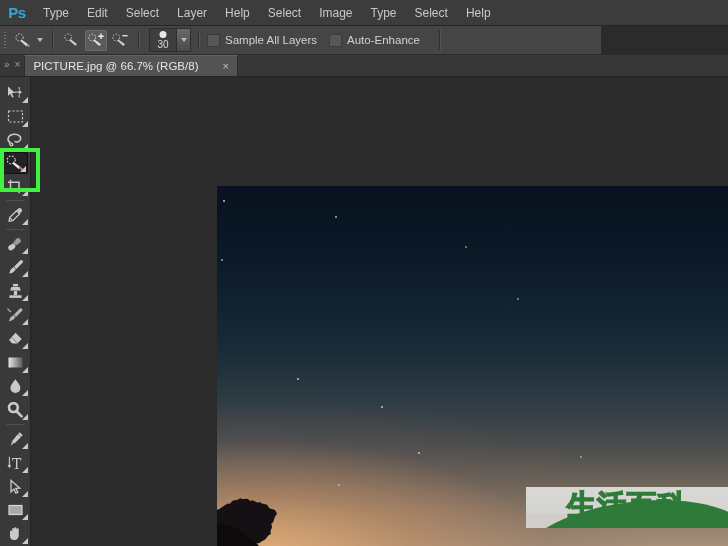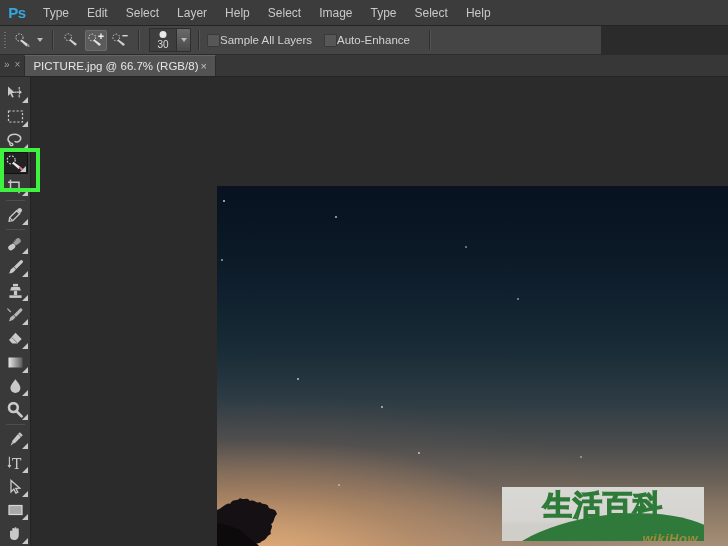--- a/index.html
+++ b/index.html
@@ -81,41 +81,41 @@
   .brush-size .drop{
     width:13px;background:linear-gradient(to bottom,#6a6a6a,#4a4a4a);
     border-left:1px solid #2e2e2e;
     display:flex;align-items:center;justify-content:center;
   }
   .chk{
     width:11px;height:11px;background:#575757;border:1px solid #3a3a3a;
     border-radius:1px;display:inline-block;vertical-align:middle;
   }
   .opt-label{
-    font-size:11.5px;color:#d2d2d2;white-space:nowrap;
+    font-size:11.5px;color:#d2d2d2;margin-left:5px;white-space:nowrap;
   }
   .opt-check{display:flex;align-items:center;margin-right:12px;}
   .refine-btn{
     height:20px;padding:0 12px;display:flex;align-items:center;justify-content:center;
     background:#4b4b4b;border:1px solid #3a3a3a;border-radius:2px;
     font-size:11.5px;color:#7e7e7e;
   }
 
   
   .tabbar{
     position:absolute;left:0;top:55px;width:728px;height:22px;
     background:#373737;border-bottom:1px solid #252525;
     display:flex;align-items:flex-end;box-sizing:border-box;
   }
   .tab-gutter{
     display:flex;align-items:center;height:22px;padding:0 4px;gap:5px;
   }
   .tab-gutter span{font-size:10px;color:#a0a0a0;line-height:10px;}
   .doc-tab{
-    height:21px;display:flex;align-items:center;gap:2px;
+    height:21px;display:flex;align-items:center;gap:24px;
     padding:0 8px;background:#535353;
     border-top:1px solid #646464;border-left:1px solid #2c2c2c;border-right:1px solid #2c2c2c;
     box-sizing:border-box;
   }
   .doc-tab .title{font-size:11.5px;color:#e6e6e6;white-space:nowrap;}
   .doc-tab .x{font-size:11px;color:#c0c0c0;line-height:11px;}
 
   
   .toolbar{
     position:absolute;left:0;top:77px;width:31px;height:469px;
@@ -176,21 +176,21 @@
   }
   .star{position:absolute;background:#dfeaf5;border-radius:50%;opacity:.85;}
   .tree{
     position:absolute;left:0;bottom:0;width:72px;height:62px;
     overflow:hidden;
   }
   .tree svg{display:block;}
 
   
   .watermark{
-    position:absolute;left:502px;top:487px;width:202px;height:54px;
+    position:absolute;left:526px;top:487px;width:202px;height:41px;
     overflow:hidden;z-index:30;
     background:linear-gradient(to bottom,#d8d8d4 0%,#d5d4d0 62%,#cfcec9 70%,#cfcec9 100%);
   }
   .wm-green{
     position:absolute;left:-14px;bottom:-26px;width:240px;height:52px;
     background:#2f7a3a;border-radius:50% 50% 0 0 / 100% 100% 0 0;
     transform:rotate(-7deg);
   }
   .wm-yellow{
     position:absolute;left:-24px;bottom:-34px;width:250px;height:46px;

